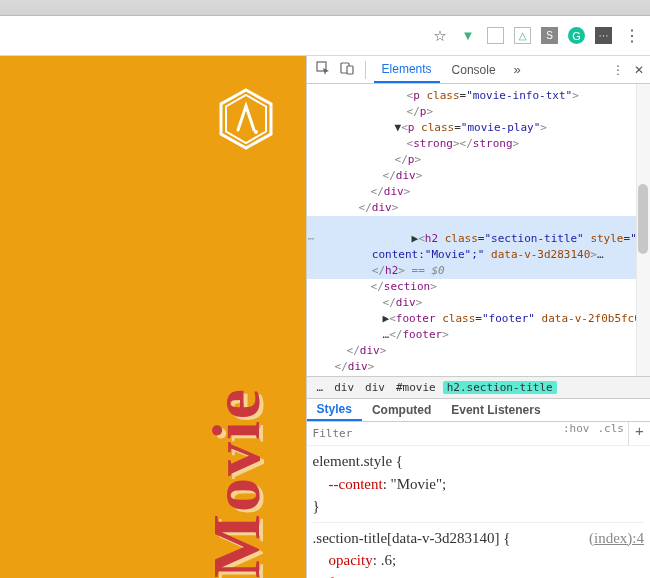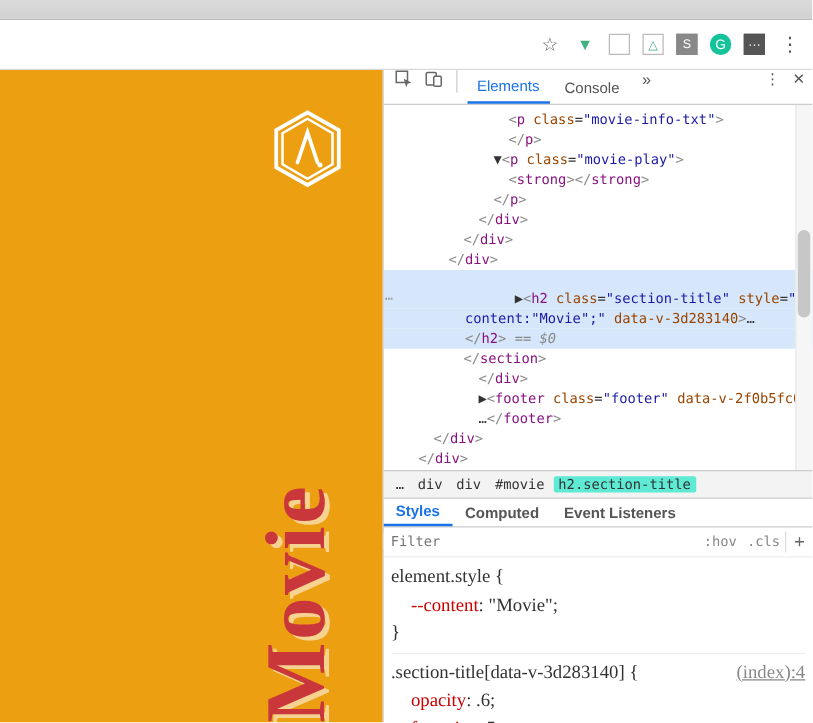--- a/index.html
+++ b/index.html
@@ -49,21 +49,21 @@
     content: attr(data-shadow);
     position:absolute; left:-4px; top:-3px;
     color: rgba(255,255,255,0.6);
     z-index:-1;
   }
   .devtools {
     flex:1; display:flex; flex-direction:column; border-left:1px solid #ccc;
     background:#fff;
   }
   .dt-tabs {
-    height: 28px; border-bottom:1px solid #ccc; display:flex; align-items:flex-start;
+    height: 28px; border-bottom:1px solid #ccc; display:flex; align-items:center;
     font-size:12px; color:#555; padding:0 6px; gap:4px;
   }
   .dt-iconbtn { width:20px; text-align:center; color:#666; }
   .dt-sep { width:1px; height:18px; background:#ccc; margin:0 4px;}
   .dt-tab { padding: 0 8px; height:100%; display:flex; align-items:center;}
   .dt-tab.active { color:#1a73e8; border-bottom:2px solid #1a73e8; }
   .dt-more { font-size:13px; color:#555; padding:0 6px;}
   .dt-close { margin-left:auto; display:flex; gap:10px; color:#555;}
   .elements-panel {
     flex:0 0 292px; overflow:auto; font-family: Menlo, Consolas, monospace;
@@ -84,21 +84,21 @@
   }
   .bc-item{padding:0 4px;}
   .bc-item.sel{background:#5eead4;border-radius:2px;}
   .styles-head{
     height:24px; border-bottom:1px solid #ccc; display:flex; align-items:center;
     font-size:12px; color:#555; border-top:1px solid #ccc;
   }
   .st-tab{padding:0 10px; height:100%; display:flex; align-items:center;font-weight:bold;}
   .st-tab.active{color:#1a73e8;border-bottom:2px solid #1a73e8;}
   .filter-row{
-    height:24px;border-bottom:1px solid #eee;display:flex;align-items:center;
+    height:24px;border-bottom:1px solid #eee;display:flex;
     font-size:11px;color:#999;
   }
   .filter-input{flex:1;border:none;outline:none;font-size:11px;padding:0 6px;font-family:Menlo,Consolas,monospace;color:#999}
   .hovcls{font-family:Menlo,Consolas,monospace;color:#888;font-size:11px;padding:0 4px;}
   .plus-btn{width:22px;text-align:center;font-size:15px;color:#666;border-left:1px solid #ddd;}
   .styles-body{
     flex:1; overflow:auto; font-family:Liberation Serif, serif; font-size:15px;
     line-height:1.5; padding:4px 6px;
   }
   .rule-selector{color:#333}

